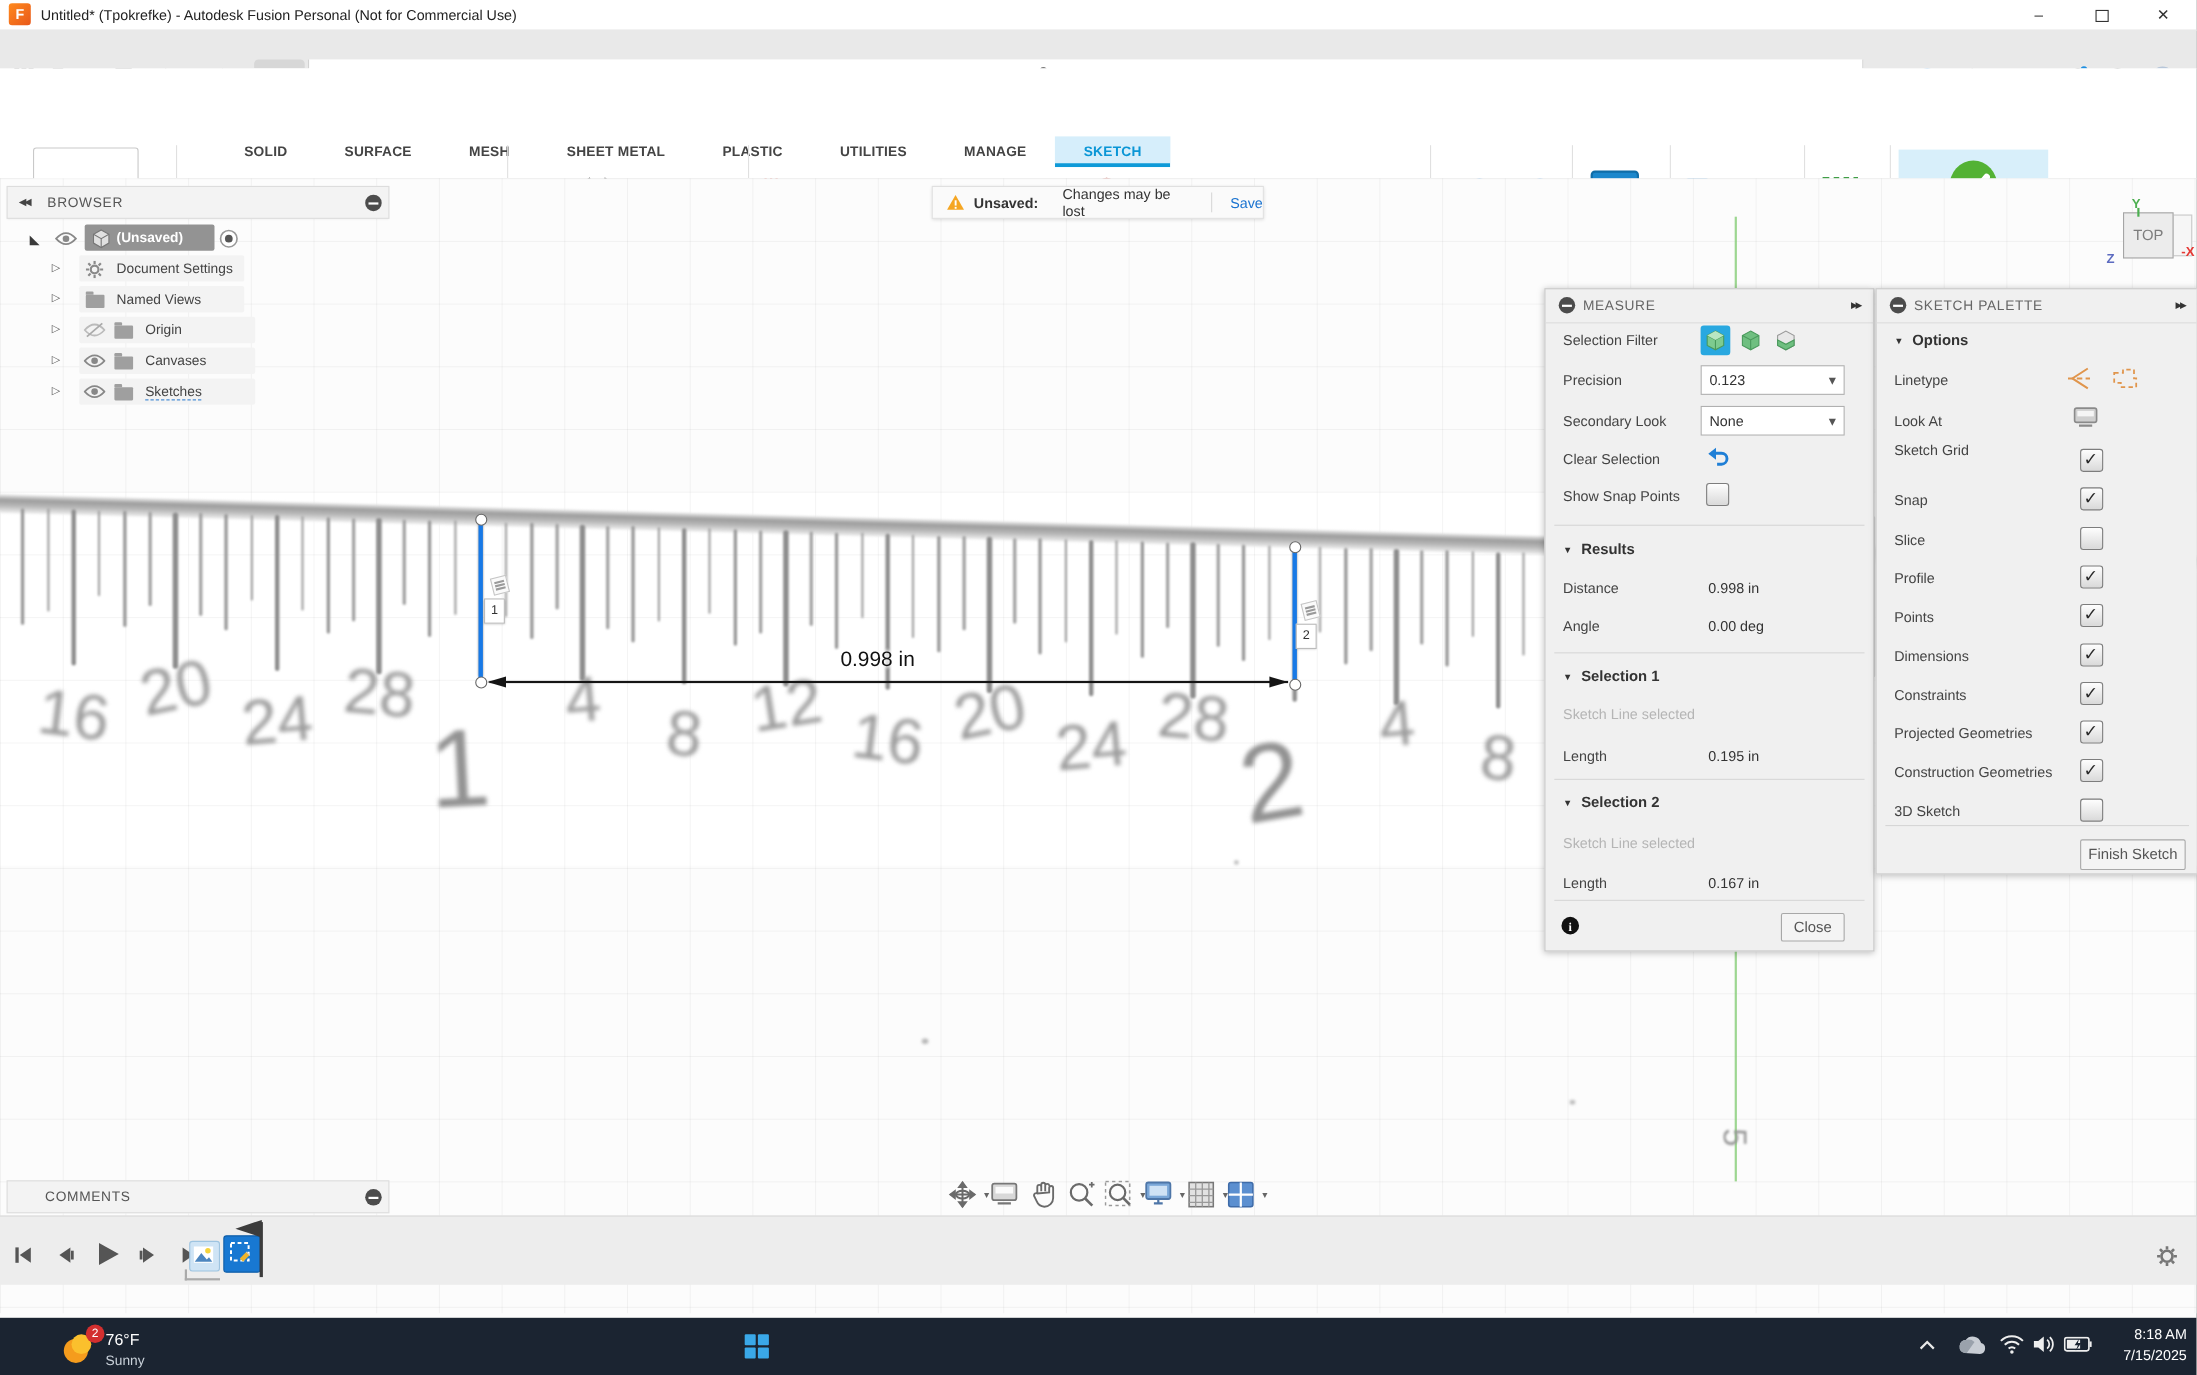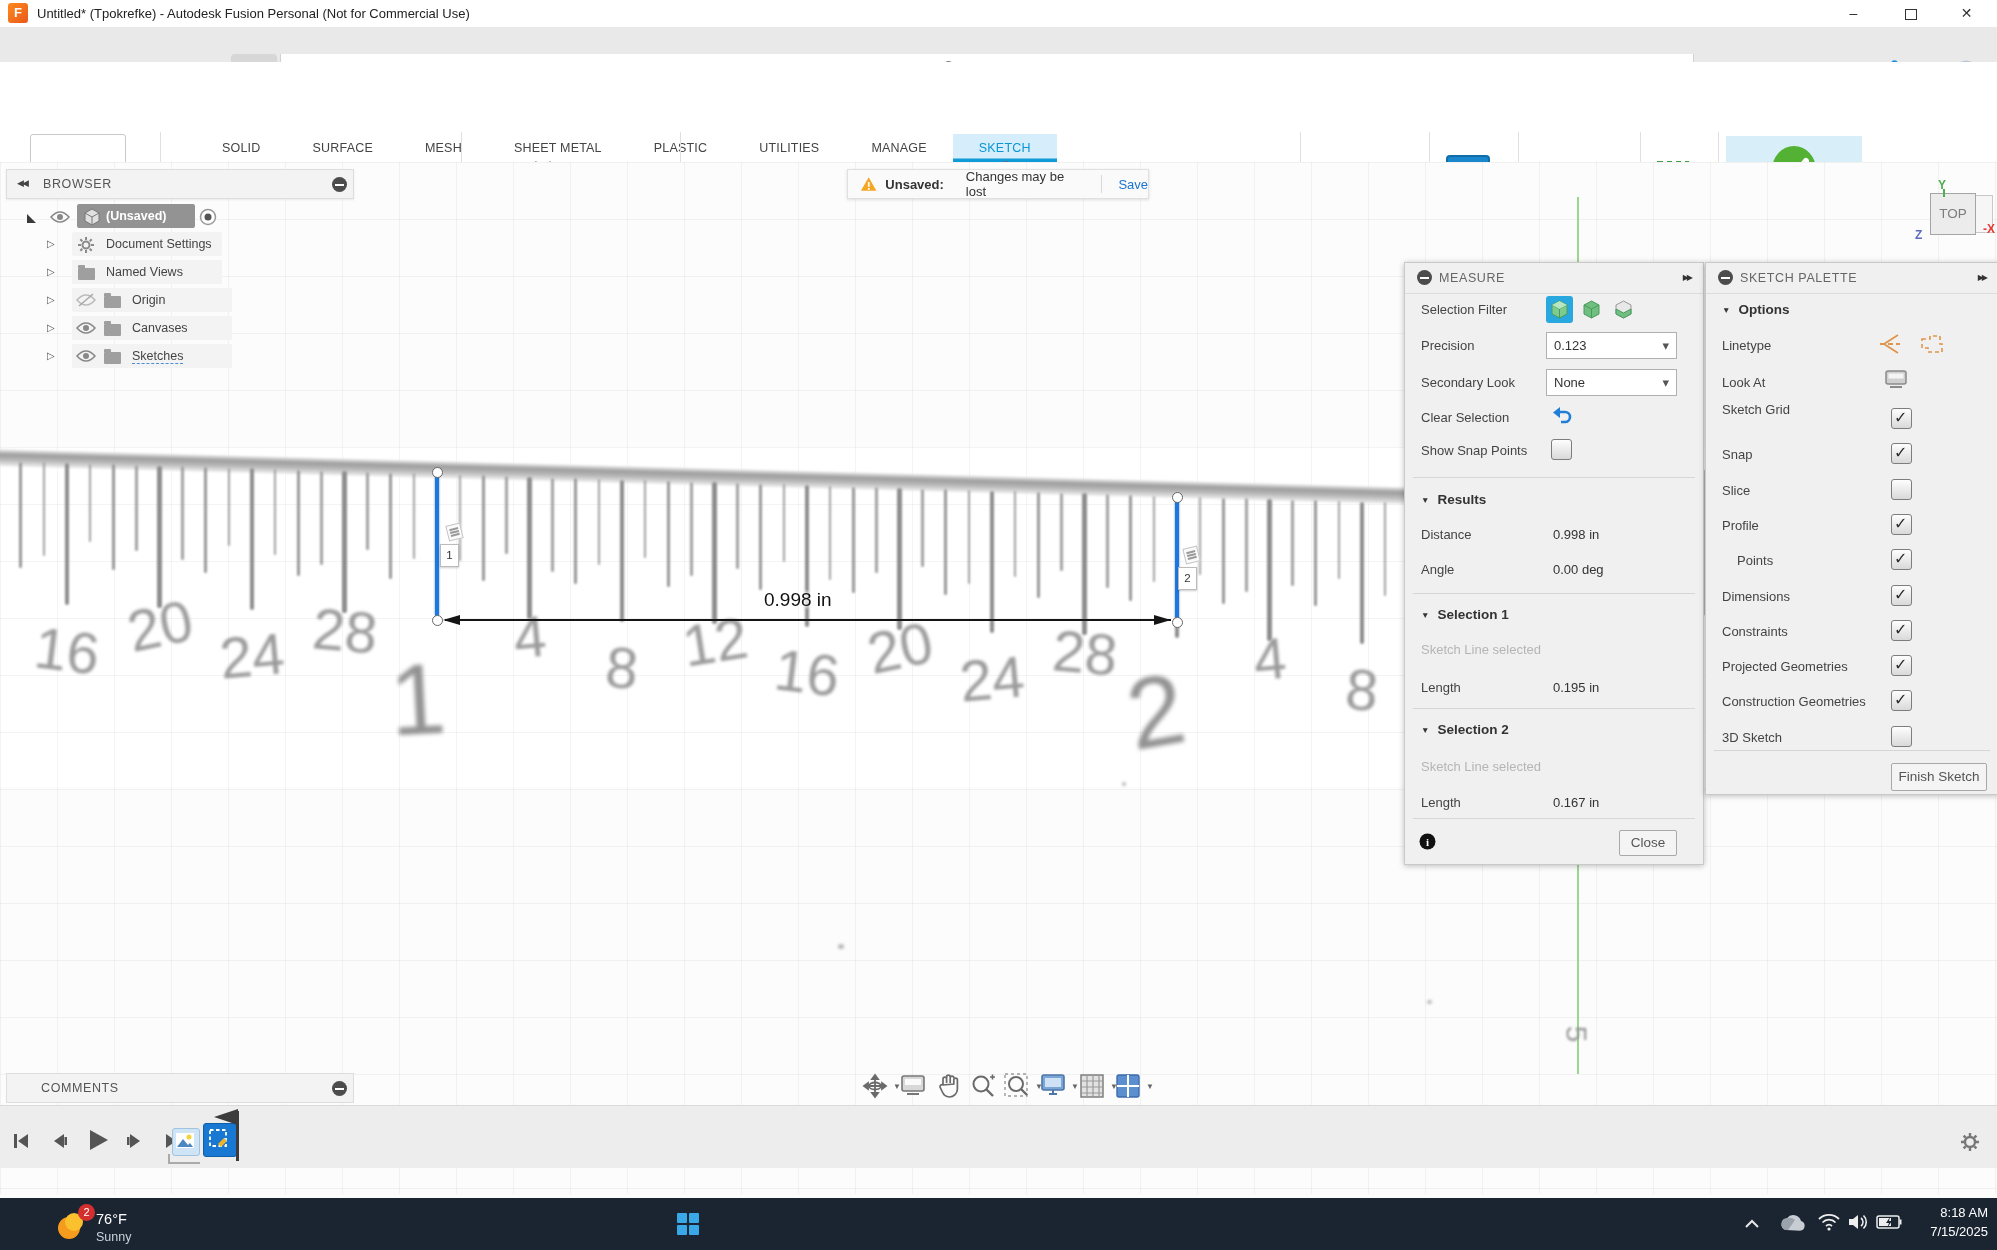--- a/index.html
+++ b/index.html
@@ -16,21 +16,21 @@
   .maxbox{top:9px;width:10px;height:9px;border:1.4px solid #333;}
   
   .tabstrip{left:0;top:27px;width:1997px;height:35px;background:#e9e9e9;border-bottom:1px solid #d8d8d8;}
   .qat-ic{top:34px;width:24px;height:22px;}
   .home-tab{left:231px;top:27px;width:46px;height:35px;background:#d7d7d7;border-radius:4px 4px 0 0;}
   .doc-tab{left:280px;top:27px;width:1412px;height:36px;background:#ffffff;border-left:1px solid #d2d2d2;border-right:1px solid #d2d2d2;}
   .doc-tab-label{left:962px;top:34px;font-size:13px;color:#333;}
   .caret{display:inline-block;font-size:8px;color:#666;vertical-align:2px;}
   
   .ribbon{left:0;top:62px;width:1997px;height:100px;background:#fff;border-bottom:1px solid #d2d2d2;}
-  .tabrow{left:196px;top:72px;height:28px;display:flex;}
+  .tabrow{left:196px;top:62px;height:28px;display:flex;font-weight:bold;}
   .tabrow .rtab{padding:0 26px;line-height:28px;font-size:12.5px;color:#444;letter-spacing:.2px;cursor:default;}
   .tabrow .rtab.active{background:#d6eefb;color:#0a96d6;box-shadow:inset 0 -3.5px 0 #0f9ad8;}
   .design-btn{left:30px;top:72px;width:94px;height:76px;background:#fff;border:1px solid #c9c9c9;border-radius:3px;
     font-size:12.5px;color:#333;text-align:center;line-height:76px;}
   .grp-label{top:144px;font-size:11px;color:#555;white-space:nowrap;transform:translateX(-50%);}
   .vsep{top:70px;width:1px;height:82px;background:#e0e0e0;}
   .ric{top:96px;width:44px;height:44px;transform:translateX(-50%);}
   .finish-block{left:1726px;top:74px;width:136px;height:85px;background:#d8effa;}
   
   .warnbar{left:847px;top:169px;width:300px;height:28px;background:#fafafa;border:1px solid #e0e0e0;
@@ -702,21 +702,21 @@
       </svg>
     <div id="palette-checks">
         <div class="prow-label" style="top: 139px;">Sketch Grid</div>
         <div class="cb checked" style="left: 185px; top: 145px;"></div>
         <div class="prow-label" style="top: 184.3px;">Snap</div>
         <div class="cb checked" style="left: 185px; top: 180.3px;"></div>
         <div class="prow-label" style="top: 219.6px;">Slice</div>
         <div class="cb" style="left: 185px; top: 215.6px;"></div>
         <div class="prow-label" style="top: 254.9px;">Profile</div>
         <div class="cb checked" style="left: 185px; top: 250.9px;"></div>
-        <div class="prow-label" style="top: 290.2px; margin-left: 15px;">Points</div>
+        <div class="prow-label" style="top: 290.2px;">Points</div>
         <div class="cb checked" style="left: 185px; top: 286.2px;"></div>
         <div class="prow-label" style="top: 325.5px;">Dimensions</div>
         <div class="cb checked" style="left: 185px; top: 321.5px;"></div>
         <div class="prow-label" style="top: 360.8px;">Constraints</div>
         <div class="cb checked" style="left: 185px; top: 356.8px;"></div>
         <div class="prow-label" style="top: 396.1px;">Projected Geometries</div>
         <div class="cb checked" style="left: 185px; top: 392.1px;"></div>
         <div class="prow-label" style="top: 431.4px;">Construction Geometries</div>
         <div class="cb checked" style="left: 185px; top: 427.4px;"></div>
         <div class="prow-label" style="top: 466.7px;">3D Sketch</div>

